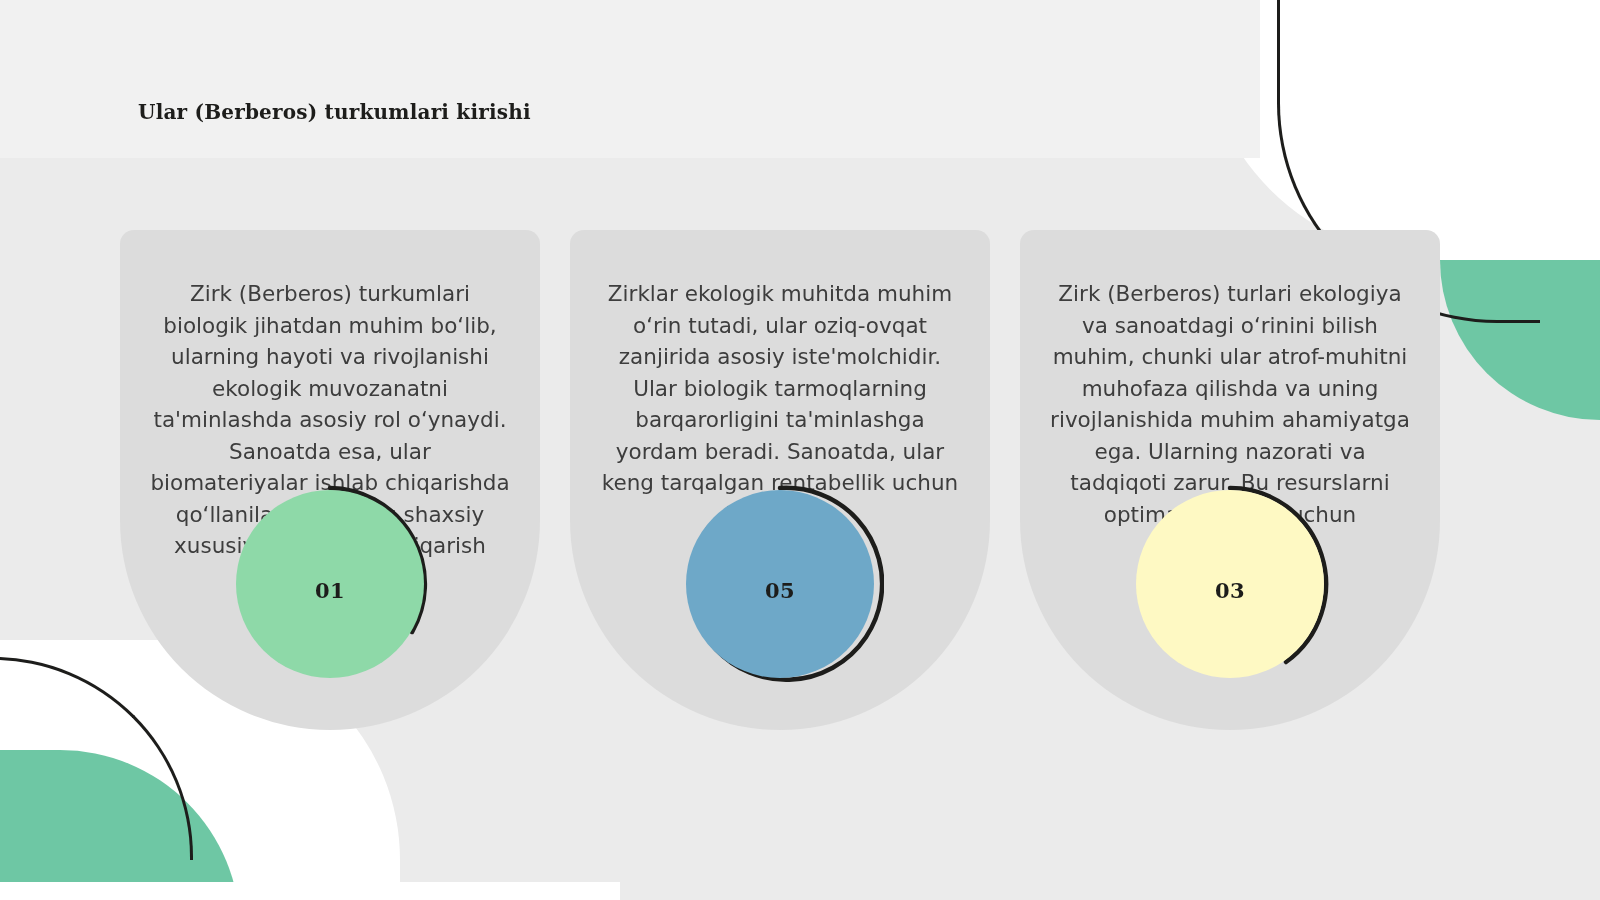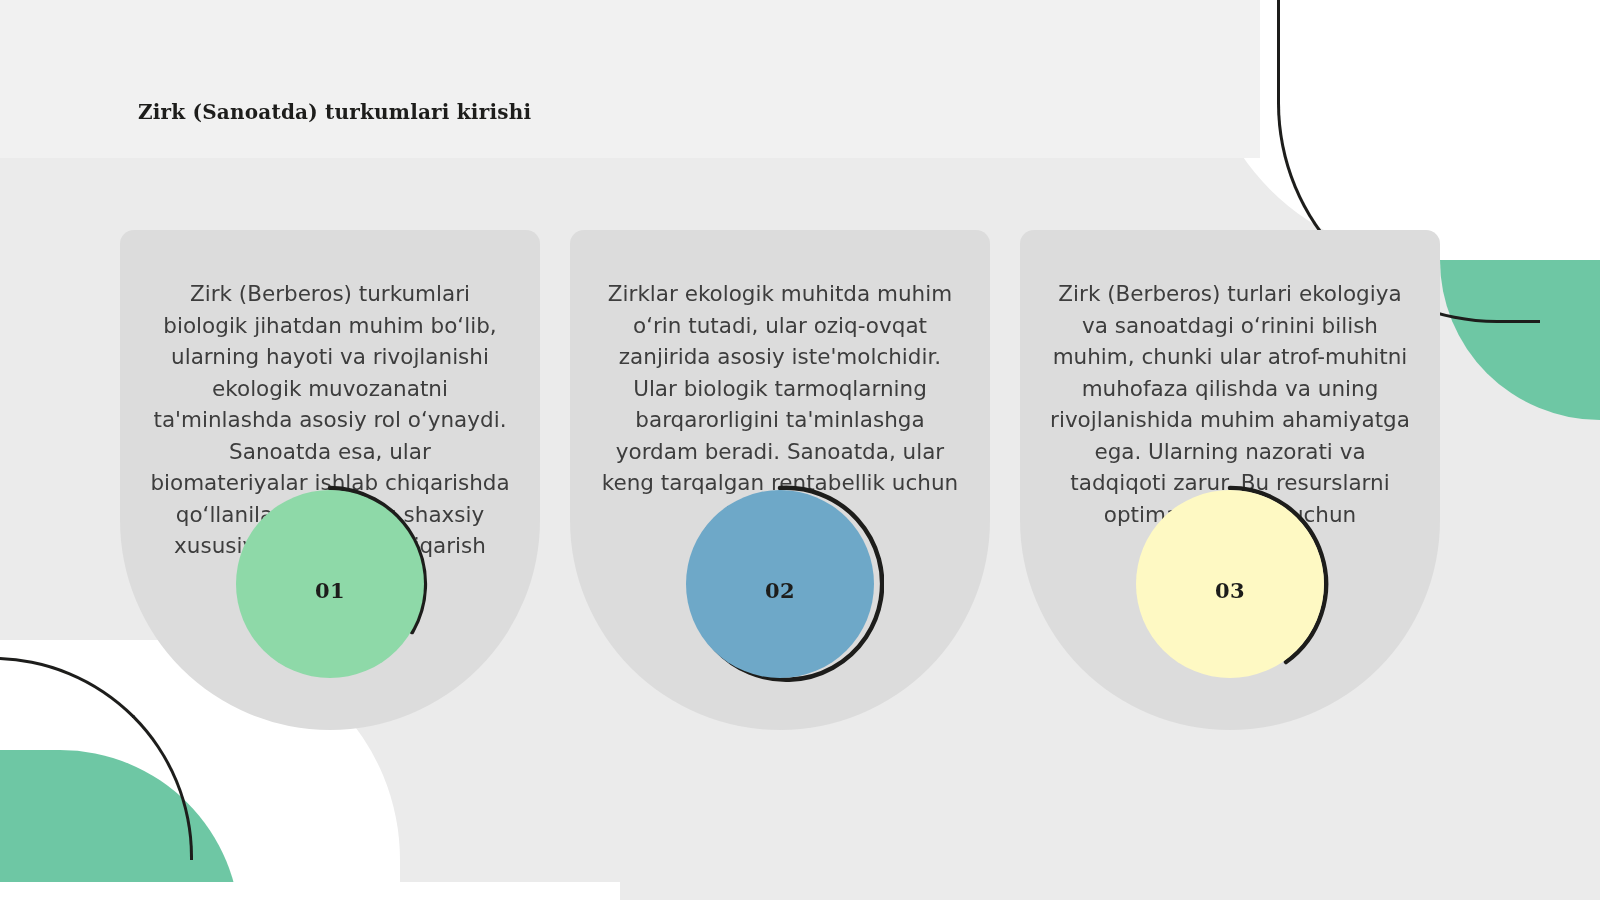--- a/index.html
+++ b/index.html
@@ -210,21 +210,21 @@
   <div class="deco deco-white-tr"></div>
   <div class="deco deco-line-tr"></div>
 
   <div class="deco deco-green-bl"></div>
   <div class="deco deco-white-bl"></div>
   <div class="deco deco-green-bl2"></div>
   <div class="deco deco-line-bl"></div>
   <div class="deco deco-strip-bottom"></div>
 
   <div class="title-band"></div>
-  <div id="slide-title">Zirk (Sanoatda) turkumlari kirishi</div>
+  <div id="slide-title">Ular (Berberos) turkumlari kirishi</div>
 
   <div class="cards">
 
     <div class="card">
       <div class="card-text">Zirk (Berberos) turkumlari biologik jihatdan muhim bo‘lib, ularning hayoti va rivojlanishi ekologik muvozanatni ta'minlashda asosiy rol o‘ynaydi. Sanoatda esa, ular biomateriyalar ishlab chiqarishda qo‘llaniladi. Ularning shaxsiy xususiyatlari ishlab chiqarish uchun muhimdir.</div>
       <div class="badge-wrap">
         <svg class="badge-ring" viewBox="0 0 208 208">
           <path d="M 104 8 A 96 96 0 0 1 186 152" fill="none" stroke="#1d1d1b" stroke-width="4.5" stroke-linecap="round"></path>
         </svg>
         <div class="badge-circle" style="background:#8ed9a8">
@@ -233,21 +233,21 @@
       </div>
     </div>
 
     <div class="card">
       <div class="card-text">Zirklar ekologik muhitda muhim o‘rin tutadi, ular oziq-ovqat zanjirida asosiy iste'molchidir. Ular biologik tarmoqlarning barqarorligini ta'minlashga yordam beradi. Sanoatda, ular keng tarqalgan rentabellik uchun ishlatiladi.</div>
       <div class="badge-wrap">
         <svg class="badge-ring" viewBox="0 0 208 208">
           <path d="M 104 8 A 96 96 0 1 1 32 48" fill="none" stroke="#1d1d1b" stroke-width="4.5" stroke-linecap="round"></path>
         </svg>
         <div class="badge-circle" style="background:#6ea8c8">
-          <span class="badge-num">02</span>
+          <span class="badge-num">05</span>
         </div>
       </div>
     </div>
 
     <div class="card">
       <div class="card-text">Zirk (Berberos) turlari ekologiya va sanoatdagi o‘rinini bilish muhim, chunki ular atrof-muhitni muhofaza qilishda va uning rivojlanishida muhim ahamiyatga ega. Ularning nazorati va tadqiqoti zarur. Bu resurslarni optimallashtirish uchun</div>
       <div class="badge-wrap">
         <svg class="badge-ring" viewBox="0 0 208 208">
           <path d="M 104 8 A 96 96 0 0 1 160 182" fill="none" stroke="#1d1d1b" stroke-width="4.5" stroke-linecap="round"></path>
         </svg>

